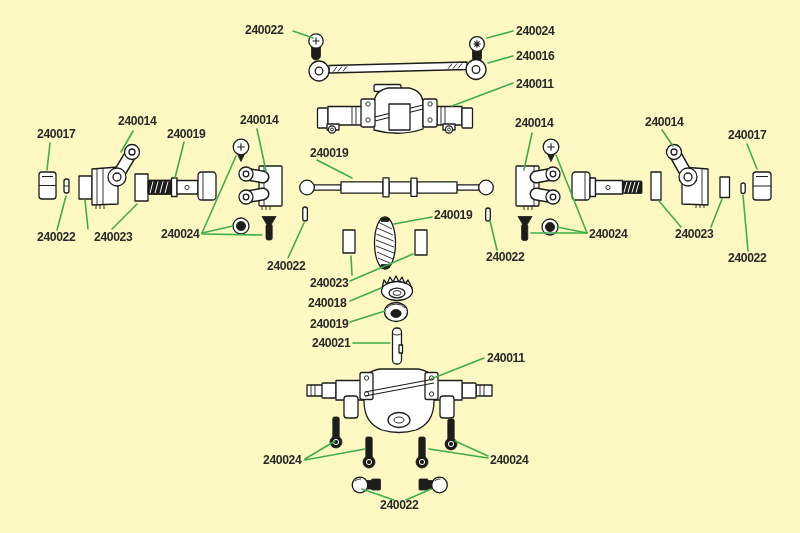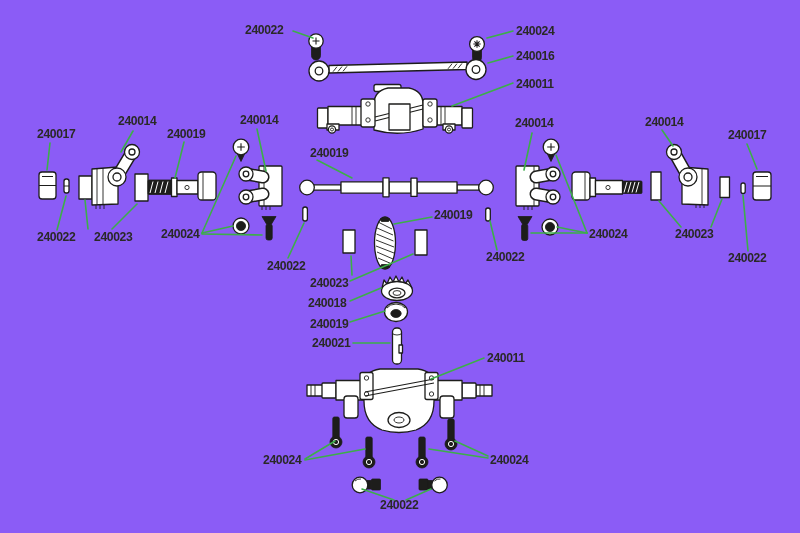--- a/index.html
+++ b/index.html
@@ -1,16 +1,16 @@
 <!DOCTYPE html>
 <html style="--leader: #3dae49; --line: #1d1d1b; --text: #2a2927;"><head>
 <meta charset="utf-8">
 <style>
   html,body{margin:0;padding:0;background:#fff}
-  .stage{position:relative;width:800px;height:533px;background:#8b5cf6;
+  .stage{position:relative;width:800px;height:533px;background:#fef9c3;
          font-family:"Liberation Sans",sans-serif;overflow:hidden}
   .stage svg{position:absolute;left:0;top:0}
   .labels{position:absolute;left:0;top:0;width:100%;height:100%}
   .lbl{position:absolute;font-size:13.5px;font-weight:700;line-height:1;
        color:var(--text,#2a2927);letter-spacing:-0.4px;white-space:nowrap;
        transform:scaleX(0.9);transform-origin:0 0}
   
   .w{fill:#fff;stroke:var(--line,#1d1d1b);stroke-width:1.3;stroke-linejoin:round}
   .d{fill:var(--line,#1d1d1b);stroke:var(--line,#1d1d1b);stroke-width:.8;stroke-linejoin:round}
   .ln{fill:none;stroke:var(--line,#1d1d1b);stroke-width:1.1}

